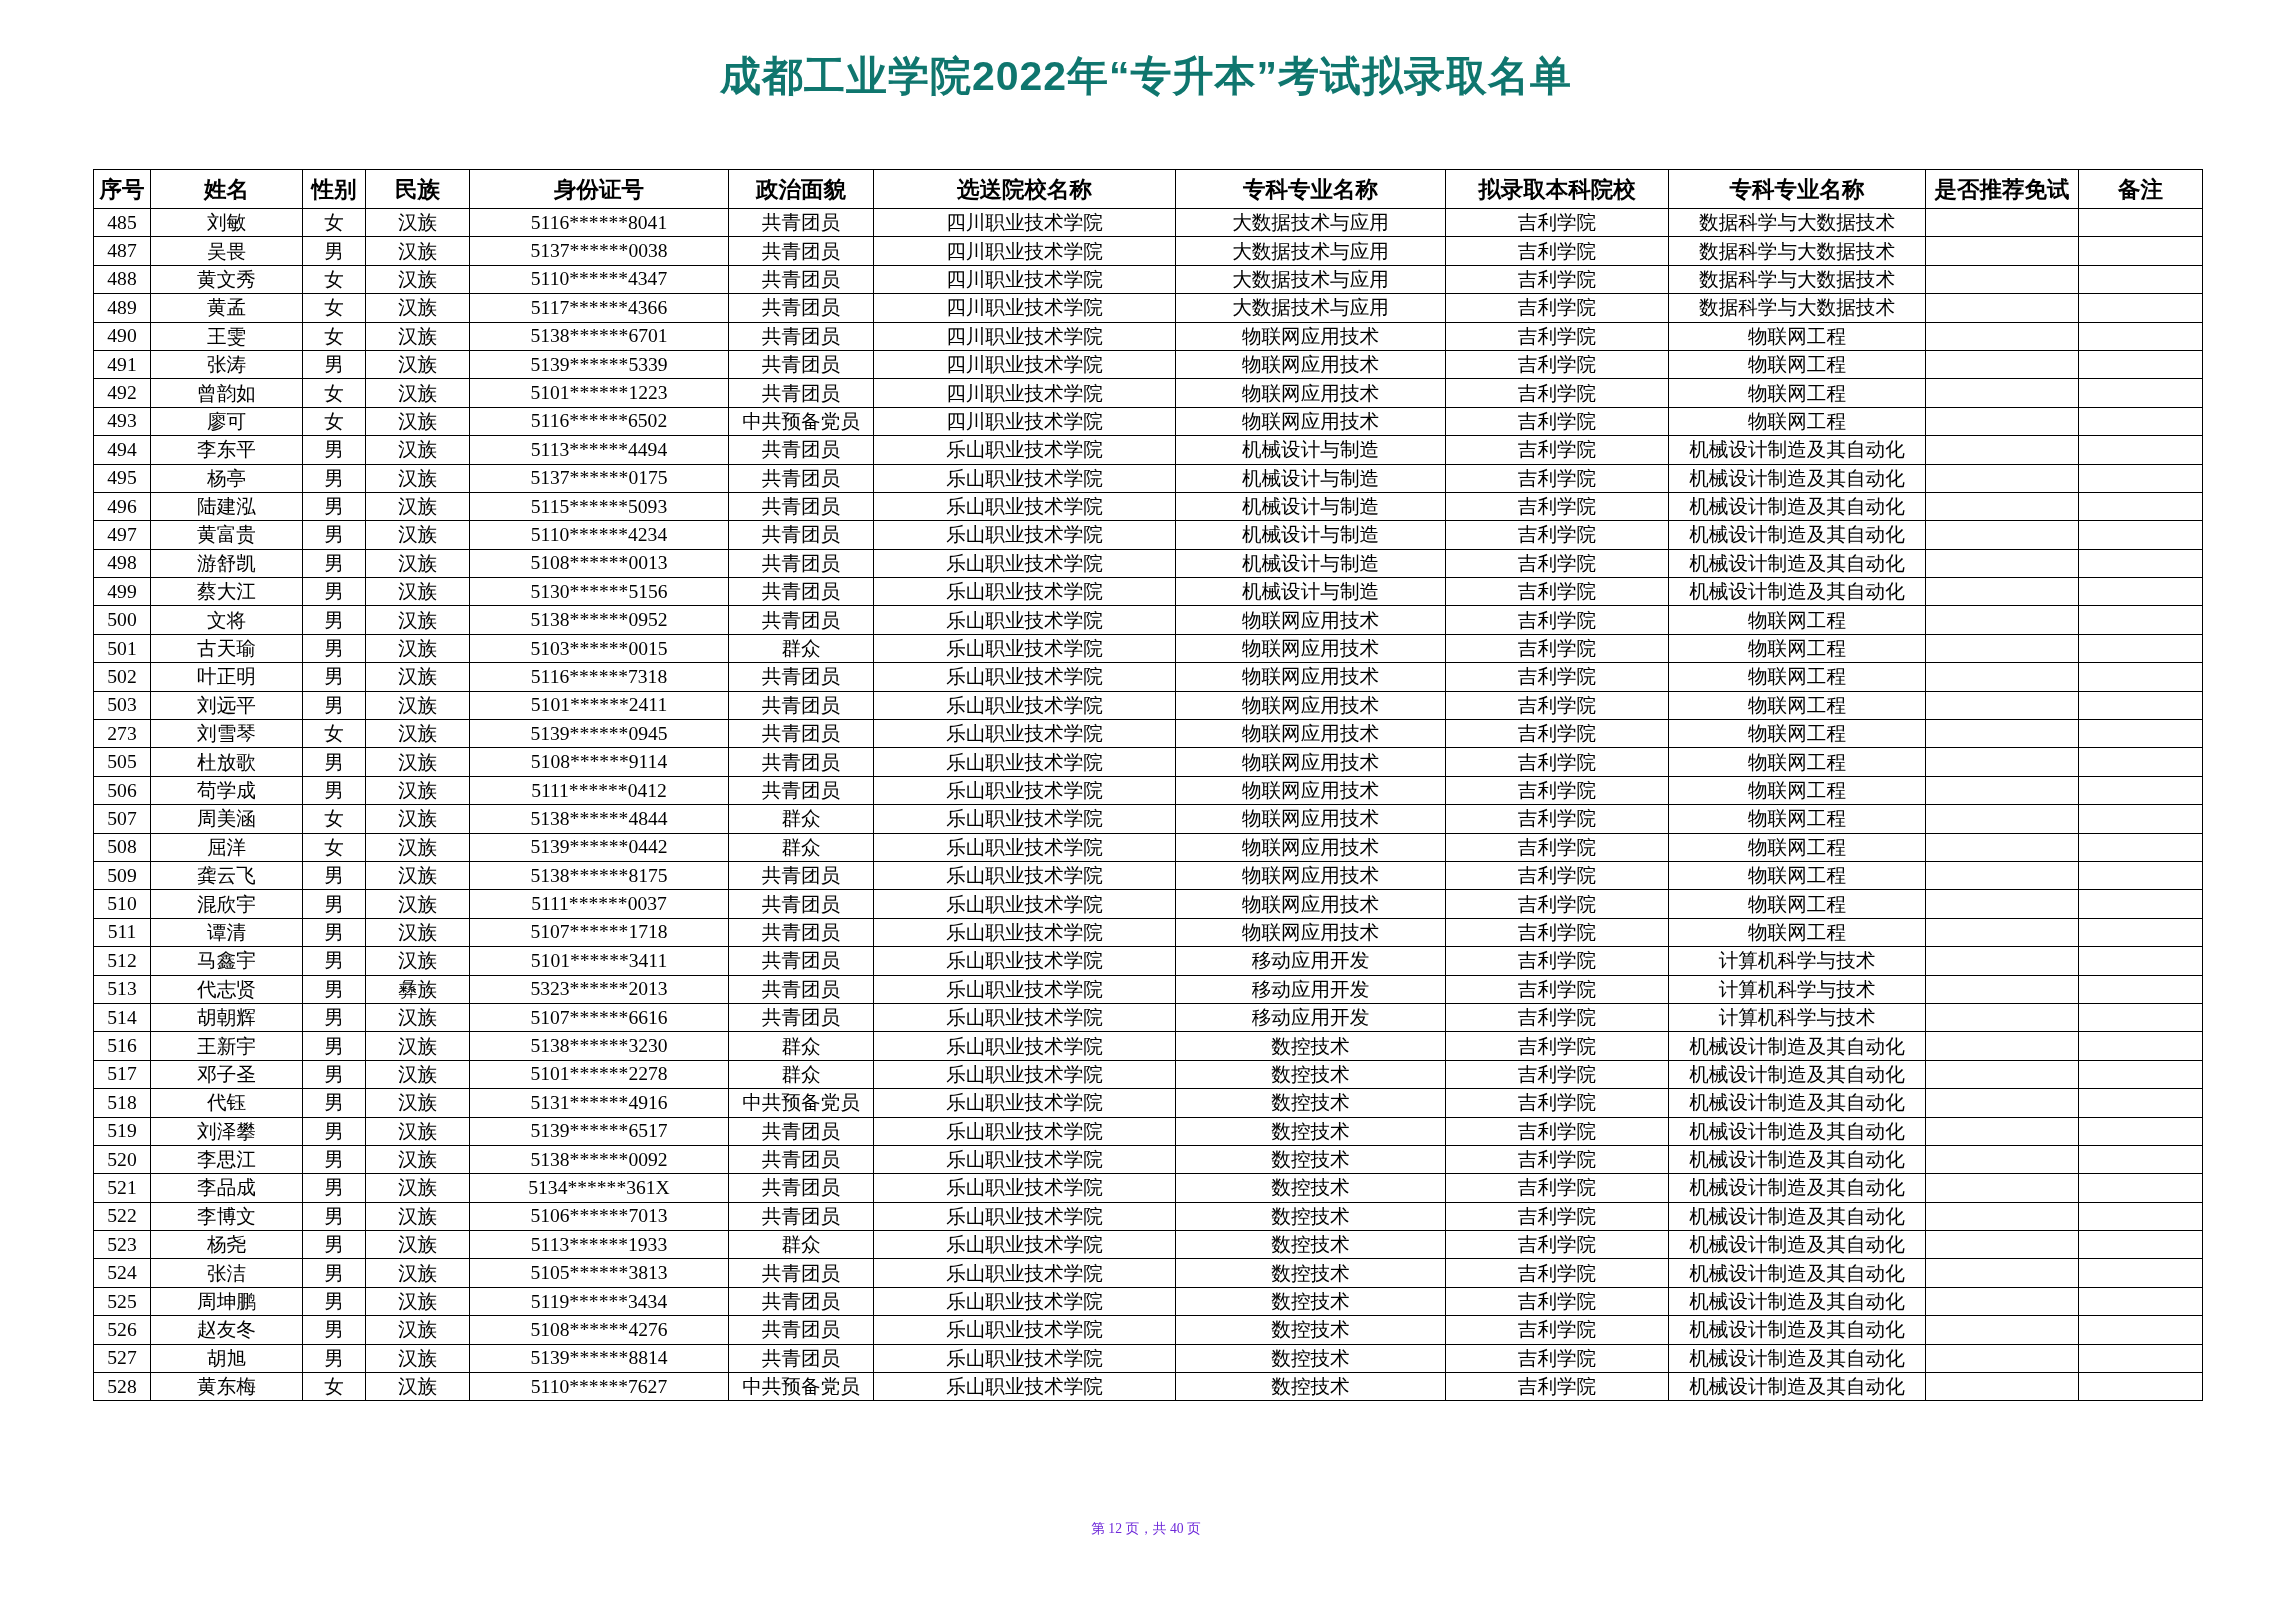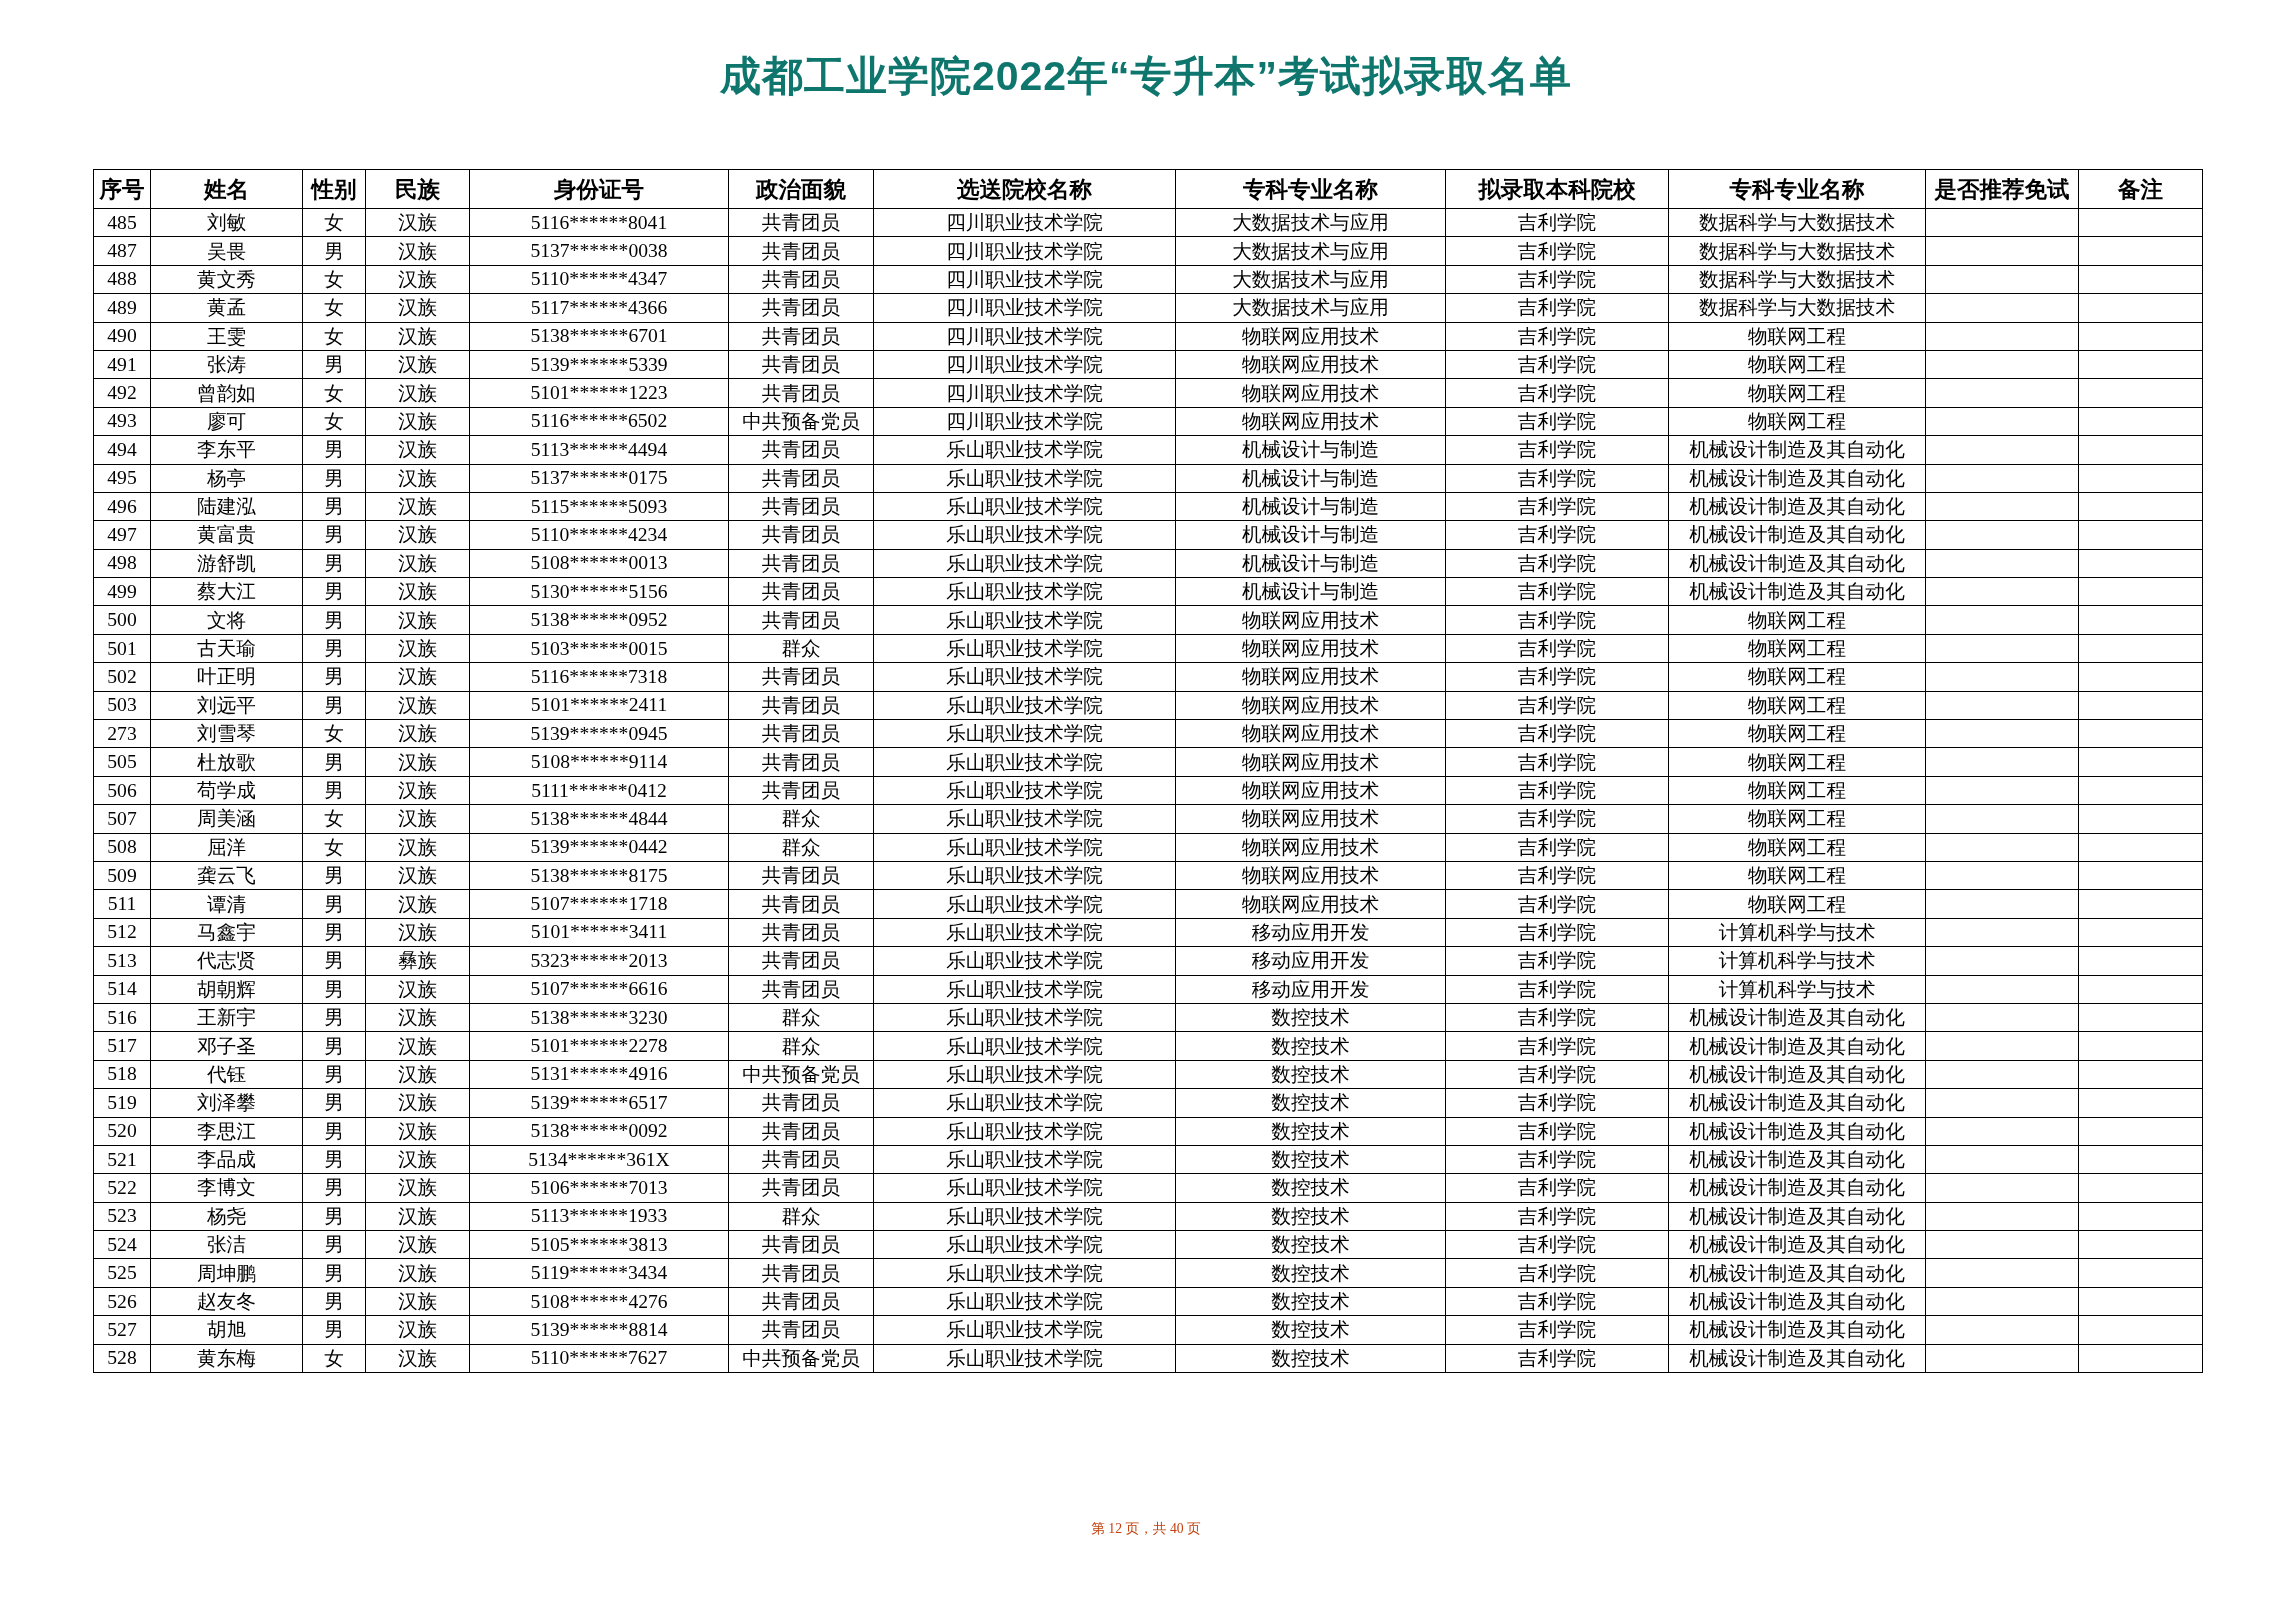--- a/index.html
+++ b/index.html
@@ -59,21 +59,21 @@
     font-weight: normal;
   }
   .page-footer {
     position: absolute;
     top: 1520px;
     left: 0;
     width: 100%;
     text-align: center;
     font-family: "Liberation Serif", serif;
     font-size: 13.7px;
-    color: #c2410c;
+    color: #6d28d9;
   }
 </style>
 </head>
 <body>
 
 <div class="page">
   <div class="doc-title">成都工业学院2022年“专升本”考试拟录取名单</div>
 
   <table class="roster">
     <colgroup>
@@ -437,20 +437,34 @@
           <td>5138******8175</td>
           <td>共青团员</td>
           <td>乐山职业技术学院</td>
           <td>物联网应用技术</td>
           <td>吉利学院</td>
           <td>物联网工程</td>
           <td></td>
           <td></td>
         </tr>
         <tr>
+          <td>510</td>
+          <td>混欣宇</td>
+          <td>男</td>
+          <td>汉族</td>
+          <td>5111******0037</td>
+          <td>共青团员</td>
+          <td>乐山职业技术学院</td>
+          <td>物联网应用技术</td>
+          <td>吉利学院</td>
+          <td>物联网工程</td>
+          <td></td>
+          <td></td>
+        </tr>
+        <tr>
           <td>511</td>
           <td>谭清</td>
           <td>男</td>
           <td>汉族</td>
           <td>5107******1718</td>
           <td>共青团员</td>
           <td>乐山职业技术学院</td>
           <td>物联网应用技术</td>
           <td>吉利学院</td>
           <td>物联网工程</td>

